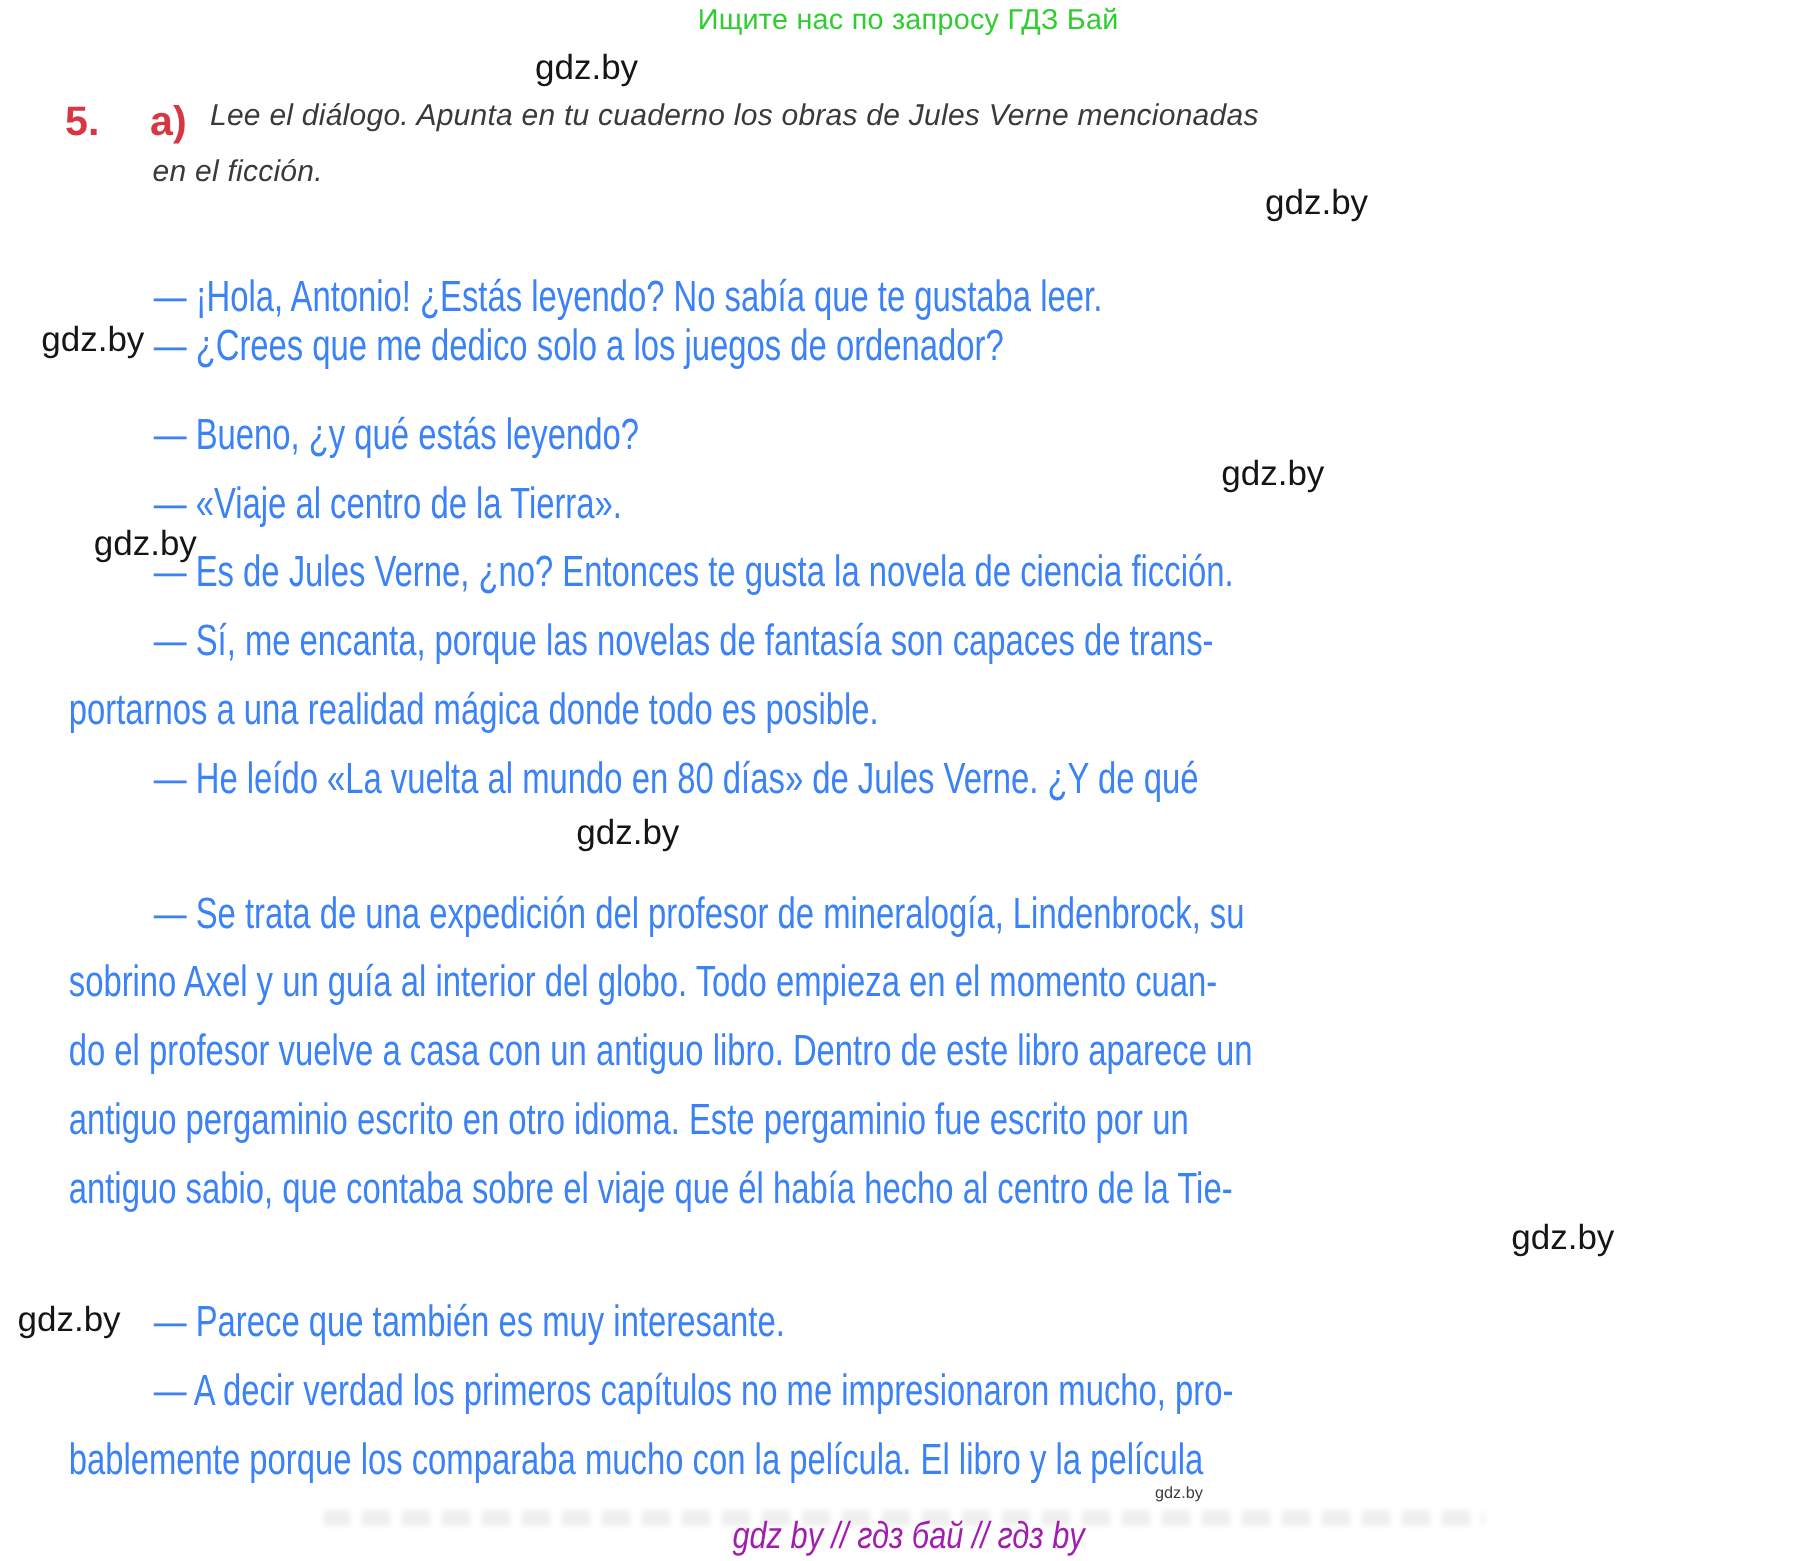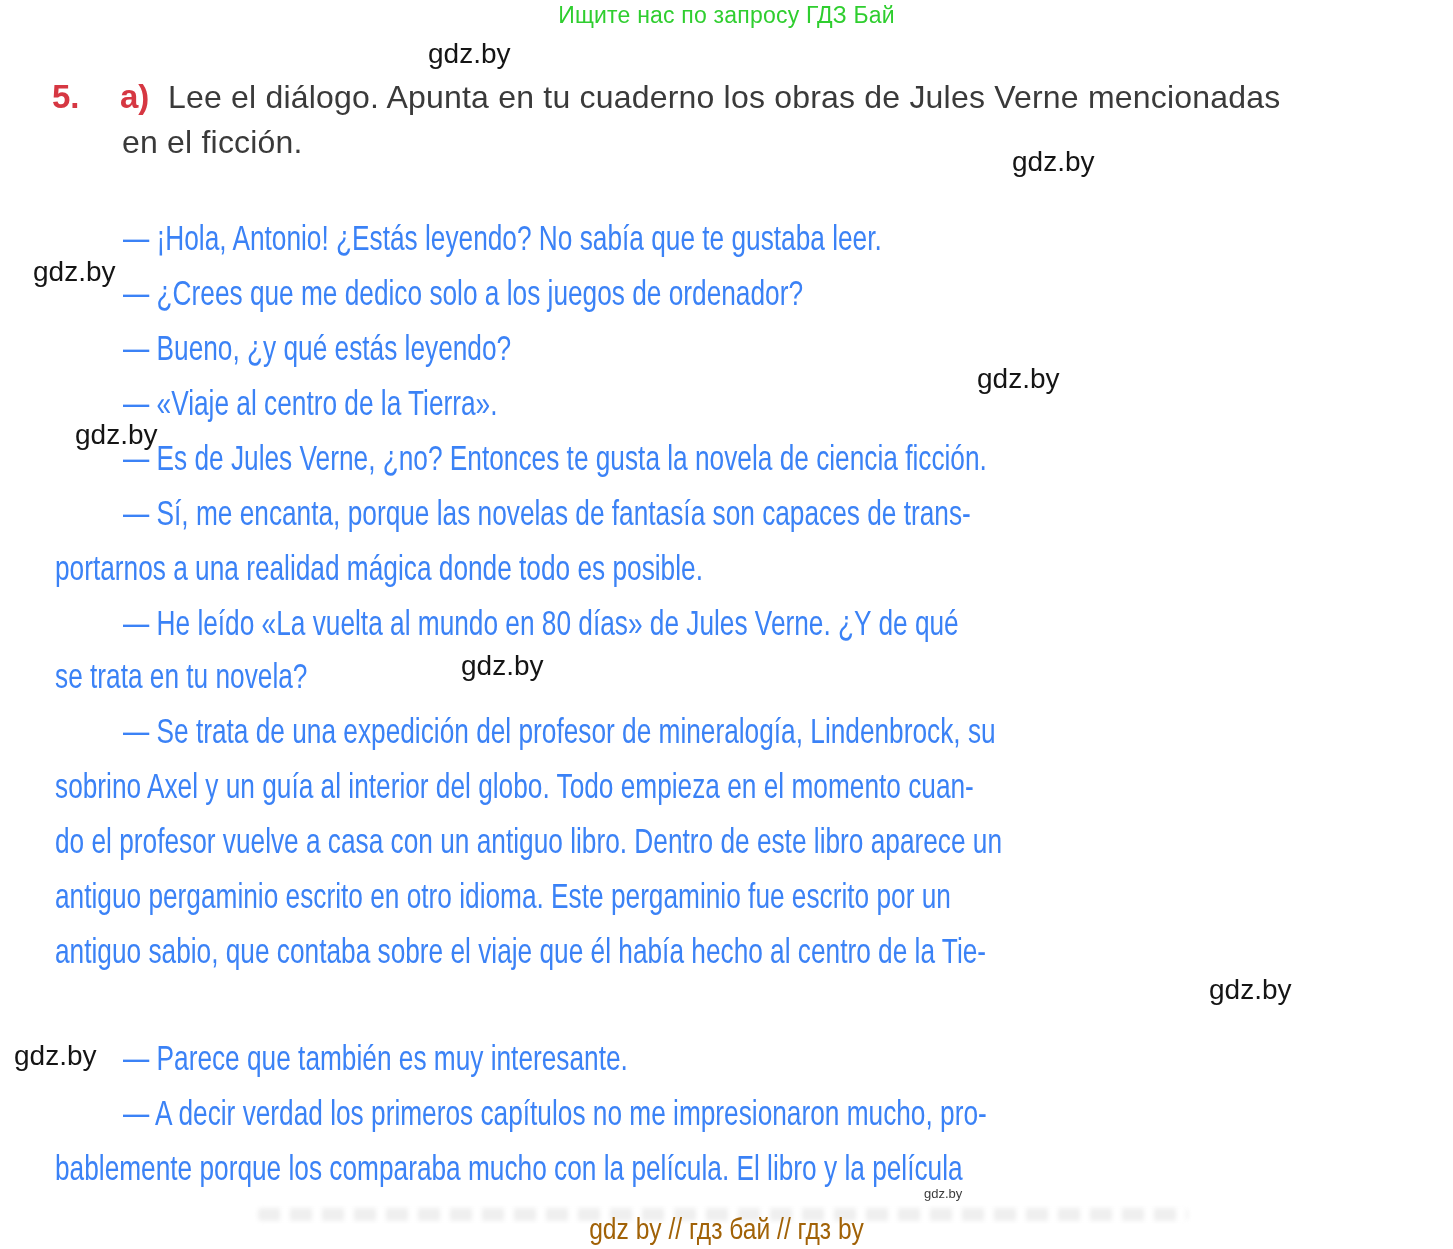--- a/index.html
+++ b/index.html
@@ -51,23 +51,24 @@
   .ex-part {
     position: absolute;
     left: 120px; top: 78px;
     color: #d63742;
     font-size: 33px;
     font-weight: bold;
   }
   .instr {
     position: absolute;
     color: #3a3a3a;
-    font-size: 32px;
+    font-size: 24px;
     letter-spacing: 0.2px;
     white-space: nowrap;
+    font-style: italic;
   }
   .instr1 { left: 168px; top: 79px; }
   .instr2 { left: 122px; top: 124px; }
 
   
   .dline {
     position: absolute;
     color: #3b82f6;
     font-size: 35px;
     font-weight: 400;
@@ -92,22 +93,23 @@
     filter: blur(2px);
     border-radius: 4px;
   }
 
   
   .footer {
     position: absolute;
     top: 1212px; left: 0;
     width: 100%;
     text-align: center;
-    color: #a16207;
+    color: #a21caf;
     font-size: 30px;
+    font-style: italic;
   }
   .footer .cond {
     display: inline-block;
     transform: scaleX(0.82);
     transform-origin: 50% 50%;
     white-space: nowrap;
   }
 </style>
 </head>
 <body>
@@ -125,28 +127,27 @@
   <span class="wm wm7">gdz.by</span>
   <span class="wm wm8">gdz.by</span>
   <span class="wm wm-small">gdz.by</span>
 
   <span class="ex-num">5.</span>
   <span class="ex-part">a)</span>
   <div class="instr instr1">Lee el diálogo. Apunta en tu cuaderno los obras de Jules Verne mencionadas</div>
   <div class="instr instr2">en el ficción.</div>
 
   <div class="dline indent" style="top:220px"><span class="cond">— ¡Hola, Antonio! ¿Estás leyendo? No sabía que te gustaba leer.</span></div>
-  <div class="dline indent" style="top:275px"><span class="cond">— ¿Crees que me dedico solo a los juegos de ordenador?</span></div>
+  <div class="dline indent" style="top:259px"><span class="cond">— ¿Crees que me dedico solo a los juegos de ordenador?</span></div>
   <div class="dline indent" style="top:385px"><span class="cond">— «Viaje al centro de la Tierra».</span></div>
   <div class="dline indent" style="top:330px"><span class="cond">— Bueno, ¿y qué estás leyendo?</span></div>
   <div class="dline indent" style="top:440px"><span class="cond">— Es de Jules Verne, ¿no? Entonces te gusta la novela de ciencia ficción.</span></div>
   <div class="dline indent" style="top:495px"><span class="cond">— Sí, me encanta, porque las novelas de fantasía son capaces de trans-</span></div>
   <div class="dline flush" style="top:550px"><span class="cond">portarnos a una realidad mágica donde todo es posible.</span></div>
   <div class="dline indent" style="top:605px"><span class="cond">— He leído «La vuelta al mundo en 80 días» de Jules Verne. ¿Y de qué</span></div>
-  <div class="dline flush" style="top:658px"><span class="cond">se trata en tu novela?</span></div>
   <div class="dline indent" style="top:713px"><span class="cond">— Se trata de una expedición del profesor de mineralogía, Lindenbrock, su</span></div>
   <div class="dline flush" style="top:768px"><span class="cond">sobrino Axel y un guía al interior del globo. Todo empieza en el momento cuan-</span></div>
   <div class="dline flush" style="top:823px"><span class="cond">do el profesor vuelve a casa con un antiguo libro. Dentro de este libro aparece un</span></div>
   <div class="dline flush" style="top:878px"><span class="cond">antiguo pergaminio escrito en otro idioma. Este pergaminio fue escrito por un</span></div>
   <div class="dline flush" style="top:933px"><span class="cond">antiguo sabio, que contaba sobre el viaje que él había hecho al centro de la Tie-</span></div>
   <div class="dline indent" style="top:1040px"><span class="cond">— Parece que también es muy interesante.</span></div>
   <div class="dline indent" style="top:1095px"><span class="cond">— A decir verdad los primeros capítulos no me impresionaron mucho, pro-</span></div>
   <div class="dline flush" style="top:1150px"><span class="cond">bablemente porque los comparaba mucho con la película. El libro y la película</span></div>
 
   <div class="ghost-line"></div>

